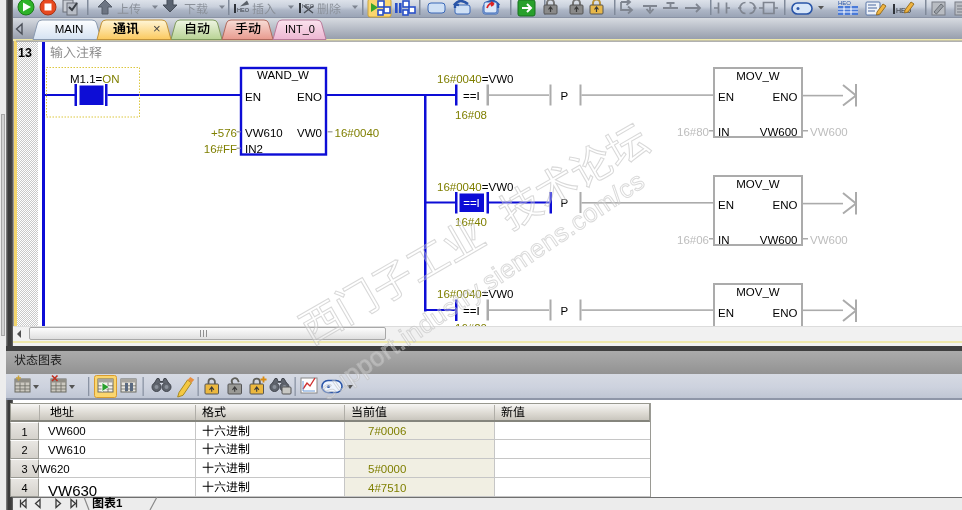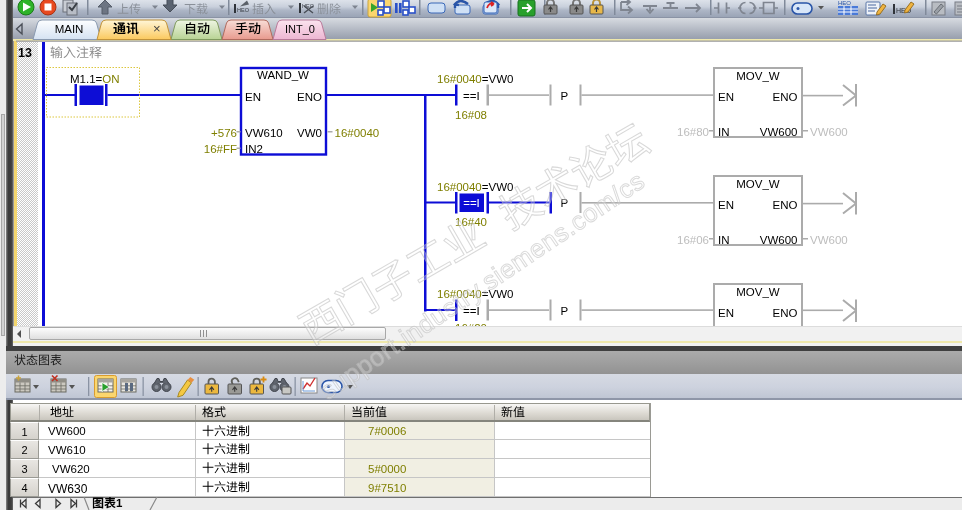--- a/index.html
+++ b/index.html
@@ -372,37 +372,37 @@
     <path d="M5.5 0.3V4.7H0.7V5.7H5.5V11.3H6.5V5.7H11.4V4.7H6.5V0.3Z M12.7 3.4V4.3H23.4V3.4ZM15.7 5.7C14.9 7.5 13.7 9.4 12.5 10.6C12.8 10.7 13.2 11.0 13.4 11.2C14.5 9.9 15.8 7.9 16.7 6.0ZM19.2 6.0C20.4 7.7 21.8 9.9 22.5 11.1L23.4 10.6C22.7 9.3 21.2 7.2 20.1 5.6ZM16.9 0.6C17.3 1.4 17.8 2.5 18.0 3.2L19.0 2.8C18.7 2.1 18.2 1.1 17.8 0.3Z M25.0 1.0C25.6 1.6 26.4 2.5 26.8 3.0L27.5 2.4C27.1 1.9 26.3 1.1 25.6 0.5ZM32.6 0.5V2.4H30.7V0.5H29.8V2.4H28.1V3.3H29.8V4.7L29.7 5.4H28.0V6.3H29.7C29.5 7.2 29.1 8.1 28.2 8.8C28.4 8.9 28.7 9.3 28.8 9.4C29.9 8.6 30.4 7.5 30.5 6.3H32.6V9.4H33.5V6.3H35.3V5.4H33.5V3.3H35.1V2.4H33.5V0.5ZM30.7 3.3H32.6V5.4H30.6L30.7 4.7ZM27.1 4.6H24.6V5.4H26.3V8.9C25.7 9.1 25.1 9.6 24.5 10.3L25.1 11.1C25.7 10.3 26.3 9.6 26.7 9.6C26.9 9.6 27.3 10.0 27.8 10.3C28.7 10.8 29.7 11.0 31.2 11.0C32.3 11.0 34.5 10.9 35.3 10.8C35.3 10.6 35.5 10.1 35.6 9.9C34.4 10.0 32.6 10.1 31.2 10.1C29.8 10.1 28.8 10.0 28.0 9.6C27.6 9.3 27.4 9.1 27.1 8.9Z M44.1 1.3V8.0H45.0V1.3ZM46.2 0.4V10.0C46.2 10.2 46.2 10.3 46.0 10.3C45.8 10.3 45.1 10.3 44.4 10.3C44.5 10.6 44.7 11.0 44.7 11.2C45.6 11.2 46.3 11.2 46.6 11.1C47.0 10.9 47.1 10.6 47.1 10.0V0.4ZM37.7 0.5C37.5 1.7 37.0 2.9 36.5 3.7C36.7 3.8 37.1 3.9 37.3 4.0C37.5 3.7 37.7 3.3 37.9 2.8H39.5V4.1H36.5V4.9H39.5V6.1H37.1V10.3H37.9V6.9H39.5V11.3H40.3V6.9H42.0V9.4C42.0 9.5 42.0 9.6 41.8 9.6C41.7 9.6 41.3 9.6 40.8 9.5C40.9 9.8 41.0 10.1 41.1 10.3C41.7 10.3 42.2 10.3 42.5 10.2C42.8 10.0 42.8 9.8 42.8 9.4V6.1H40.3V4.9H43.2V4.1H40.3V2.8H42.8V2.0H40.3V0.3H39.5V2.0H38.2C38.3 1.6 38.4 1.1 38.5 0.7Z" fill="#000"></path>
   </svg>
 <div class="abs" style="left:368px;top:456px;font-size:14px;color:#7f7f00">16#0240</div>
 <div class="abs" style="left:39px;top:459.3px;width:611px;height:18.9px;background:#fff;border-bottom:1px solid #c6c6c6"></div>
 <div class="abs" style="left:10px;top:459.3px;width:29px;height:18.9px;background:linear-gradient(#e8e6e2,#d5d2cc);border:1px solid #9a9a94;border-top:1px solid #fff;font-size:11px;padding:3px 0 0 0;text-align:center">3</div>
 <div class="abs" style="left:195px;top:459.3px;width:1px;height:18.9px;background:#c6c6c6"></div>
 <div class="abs" style="left:344px;top:459.3px;width:1px;height:18.9px;background:#c6c6c6"></div>
 <div class="abs" style="left:494px;top:459.3px;width:1px;height:18.9px;background:#c6c6c6"></div>
 <div class="abs" style="left:650px;top:459.3px;width:1px;height:18.9px;background:#c6c6c6"></div>
 <div class="abs" style="left:345px;top:459.3px;width:149px;height:17.9px;background:#f1efe3"></div>
-<div class="abs" style="left:52px;top:462.8px;font-size:11.5px;color:#000">VW620</div>
+<div class="abs" style="left:32px;top:462.8px;font-size:11.5px;color:#000">VW620</div>
 <svg style="position:absolute;left:202px;top:462.3px;z-index:5" width="48" height="16" viewBox="0 0 48 16">
     <path d="M5.5 0.3V4.7H0.7V5.7H5.5V11.3H6.5V5.7H11.4V4.7H6.5V0.3Z M12.7 3.4V4.3H23.4V3.4ZM15.7 5.7C14.9 7.5 13.7 9.4 12.5 10.6C12.8 10.7 13.2 11.0 13.4 11.2C14.5 9.9 15.8 7.9 16.7 6.0ZM19.2 6.0C20.4 7.7 21.8 9.9 22.5 11.1L23.4 10.6C22.7 9.3 21.2 7.2 20.1 5.6ZM16.9 0.6C17.3 1.4 17.8 2.5 18.0 3.2L19.0 2.8C18.7 2.1 18.2 1.1 17.8 0.3Z M25.0 1.0C25.6 1.6 26.4 2.5 26.8 3.0L27.5 2.4C27.1 1.9 26.3 1.1 25.6 0.5ZM32.6 0.5V2.4H30.7V0.5H29.8V2.4H28.1V3.3H29.8V4.7L29.7 5.4H28.0V6.3H29.7C29.5 7.2 29.1 8.1 28.2 8.8C28.4 8.9 28.7 9.3 28.8 9.4C29.9 8.6 30.4 7.5 30.5 6.3H32.6V9.4H33.5V6.3H35.3V5.4H33.5V3.3H35.1V2.4H33.5V0.5ZM30.7 3.3H32.6V5.4H30.6L30.7 4.7ZM27.1 4.6H24.6V5.4H26.3V8.9C25.7 9.1 25.1 9.6 24.5 10.3L25.1 11.1C25.7 10.3 26.3 9.6 26.7 9.6C26.9 9.6 27.3 10.0 27.8 10.3C28.7 10.8 29.7 11.0 31.2 11.0C32.3 11.0 34.5 10.9 35.3 10.8C35.3 10.6 35.5 10.1 35.6 9.9C34.4 10.0 32.6 10.1 31.2 10.1C29.8 10.1 28.8 10.0 28.0 9.6C27.6 9.3 27.4 9.1 27.1 8.9Z M44.1 1.3V8.0H45.0V1.3ZM46.2 0.4V10.0C46.2 10.2 46.2 10.3 46.0 10.3C45.8 10.3 45.1 10.3 44.4 10.3C44.5 10.6 44.7 11.0 44.7 11.2C45.6 11.2 46.3 11.2 46.6 11.1C47.0 10.9 47.1 10.6 47.1 10.0V0.4ZM37.7 0.5C37.5 1.7 37.0 2.9 36.5 3.7C36.7 3.8 37.1 3.9 37.3 4.0C37.5 3.7 37.7 3.3 37.9 2.8H39.5V4.1H36.5V4.9H39.5V6.1H37.1V10.3H37.9V6.9H39.5V11.3H40.3V6.9H42.0V9.4C42.0 9.5 42.0 9.6 41.8 9.6C41.7 9.6 41.3 9.6 40.8 9.5C40.9 9.8 41.0 10.1 41.1 10.3C41.7 10.3 42.2 10.3 42.5 10.2C42.8 10.0 42.8 9.8 42.8 9.4V6.1H40.3V4.9H43.2V4.1H40.3V2.8H42.8V2.0H40.3V0.3H39.5V2.0H38.2C38.3 1.6 38.4 1.1 38.5 0.7Z" fill="#000"></path>
   </svg>
 <div class="abs" style="left:368px;top:462.8px;font-size:11.5px;color:#7f7f00">5#0000</div>
 <div class="abs" style="left:39px;top:478.2px;width:611px;height:18.9px;background:#fff;border-bottom:1px solid #c6c6c6"></div>
 <div class="abs" style="left:10px;top:478.2px;width:29px;height:18.9px;background:linear-gradient(#e8e6e2,#d5d2cc);border:1px solid #9a9a94;border-top:1px solid #fff;font-size:11px;padding:3px 0 0 0;text-align:center">4</div>
 <div class="abs" style="left:195px;top:478.2px;width:1px;height:18.9px;background:#c6c6c6"></div>
 <div class="abs" style="left:344px;top:478.2px;width:1px;height:18.9px;background:#c6c6c6"></div>
 <div class="abs" style="left:494px;top:478.2px;width:1px;height:18.9px;background:#c6c6c6"></div>
 <div class="abs" style="left:650px;top:478.2px;width:1px;height:18.9px;background:#c6c6c6"></div>
 <div class="abs" style="left:345px;top:478.2px;width:149px;height:17.9px;background:#f1efe3"></div>
-<div class="abs" style="left:48px;top:481.7px;font-size:12px;color:#000">VW630</div>
+<div class="abs" style="left:48px;top:481.7px;font-size:15px;color:#000">VW630</div>
 <svg style="position:absolute;left:202px;top:481.2px;z-index:5" width="48" height="16" viewBox="0 0 48 16">
     <path d="M5.5 0.3V4.7H0.7V5.7H5.5V11.3H6.5V5.7H11.4V4.7H6.5V0.3Z M12.7 3.4V4.3H23.4V3.4ZM15.7 5.7C14.9 7.5 13.7 9.4 12.5 10.6C12.8 10.7 13.2 11.0 13.4 11.2C14.5 9.9 15.8 7.9 16.7 6.0ZM19.2 6.0C20.4 7.7 21.8 9.9 22.5 11.1L23.4 10.6C22.7 9.3 21.2 7.2 20.1 5.6ZM16.9 0.6C17.3 1.4 17.8 2.5 18.0 3.2L19.0 2.8C18.7 2.1 18.2 1.1 17.8 0.3Z M25.0 1.0C25.6 1.6 26.4 2.5 26.8 3.0L27.5 2.4C27.1 1.9 26.3 1.1 25.6 0.5ZM32.6 0.5V2.4H30.7V0.5H29.8V2.4H28.1V3.3H29.8V4.7L29.7 5.4H28.0V6.3H29.7C29.5 7.2 29.1 8.1 28.2 8.8C28.4 8.9 28.7 9.3 28.8 9.4C29.9 8.6 30.4 7.5 30.5 6.3H32.6V9.4H33.5V6.3H35.3V5.4H33.5V3.3H35.1V2.4H33.5V0.5ZM30.7 3.3H32.6V5.4H30.6L30.7 4.7ZM27.1 4.6H24.6V5.4H26.3V8.9C25.7 9.1 25.1 9.6 24.5 10.3L25.1 11.1C25.7 10.3 26.3 9.6 26.7 9.6C26.9 9.6 27.3 10.0 27.8 10.3C28.7 10.8 29.7 11.0 31.2 11.0C32.3 11.0 34.5 10.9 35.3 10.8C35.3 10.6 35.5 10.1 35.6 9.9C34.4 10.0 32.6 10.1 31.2 10.1C29.8 10.1 28.8 10.0 28.0 9.6C27.6 9.3 27.4 9.1 27.1 8.9Z M44.1 1.3V8.0H45.0V1.3ZM46.2 0.4V10.0C46.2 10.2 46.2 10.3 46.0 10.3C45.8 10.3 45.1 10.3 44.4 10.3C44.5 10.6 44.7 11.0 44.7 11.2C45.6 11.2 46.3 11.2 46.6 11.1C47.0 10.9 47.1 10.6 47.1 10.0V0.4ZM37.7 0.5C37.5 1.7 37.0 2.9 36.5 3.7C36.7 3.8 37.1 3.9 37.3 4.0C37.5 3.7 37.7 3.3 37.9 2.8H39.5V4.1H36.5V4.9H39.5V6.1H37.1V10.3H37.9V6.9H39.5V11.3H40.3V6.9H42.0V9.4C42.0 9.5 42.0 9.6 41.8 9.6C41.7 9.6 41.3 9.6 40.8 9.5C40.9 9.8 41.0 10.1 41.1 10.3C41.7 10.3 42.2 10.3 42.5 10.2C42.8 10.0 42.8 9.8 42.8 9.4V6.1H40.3V4.9H43.2V4.1H40.3V2.8H42.8V2.0H40.3V0.3H39.5V2.0H38.2C38.3 1.6 38.4 1.1 38.5 0.7Z" fill="#000"></path>
   </svg>
-<div class="abs" style="left:368px;top:481.7px;font-size:11.5px;color:#7f7f00">9#7510</div>
+<div class="abs" style="left:368px;top:481.7px;font-size:11.5px;color:#7f7f00">4#7510</div>
 <div class="abs" style="left:650px;top:403px;width:1px;height:94px;background:#9a9a94"></div>
 <div class="abs" style="left:13px;top:497px;width:949px;height:13px;background:#ececec;border-top:1px solid #6f6f6f"></div>
 <svg class="abs" style="left:13px;top:497px;z-index:4" width="200" height="13" viewBox="0 0 200 13">
     <path d="M13 2.5 L8.5 6.5 L13 10.5 Z M7.5 2.5 v8" fill="none" stroke="#3a3a3a" stroke-width="1.3"></path>
     <path d="M27 2.5 L22.5 6.5 L27 10.5 Z" fill="none" stroke="#3a3a3a" stroke-width="1.3"></path>
     <path d="M43 2.5 L47.5 6.5 L43 10.5 Z" fill="none" stroke="#3a3a3a" stroke-width="1.3"></path>
     <path d="M58 2.5 L62.5 6.5 L58 10.5 Z M63.5 2.5 v8" fill="none" stroke="#3a3a3a" stroke-width="1.3"></path>
     <path d="M71 0 L76 13 M144 0 L137 13" stroke="#8a8a8a" stroke-width="1.2" fill="none"></path>
   </svg>
 <svg style="position:absolute;left:92px;top:497px;z-index:5" width="24" height="16" viewBox="0 0 24 16">

